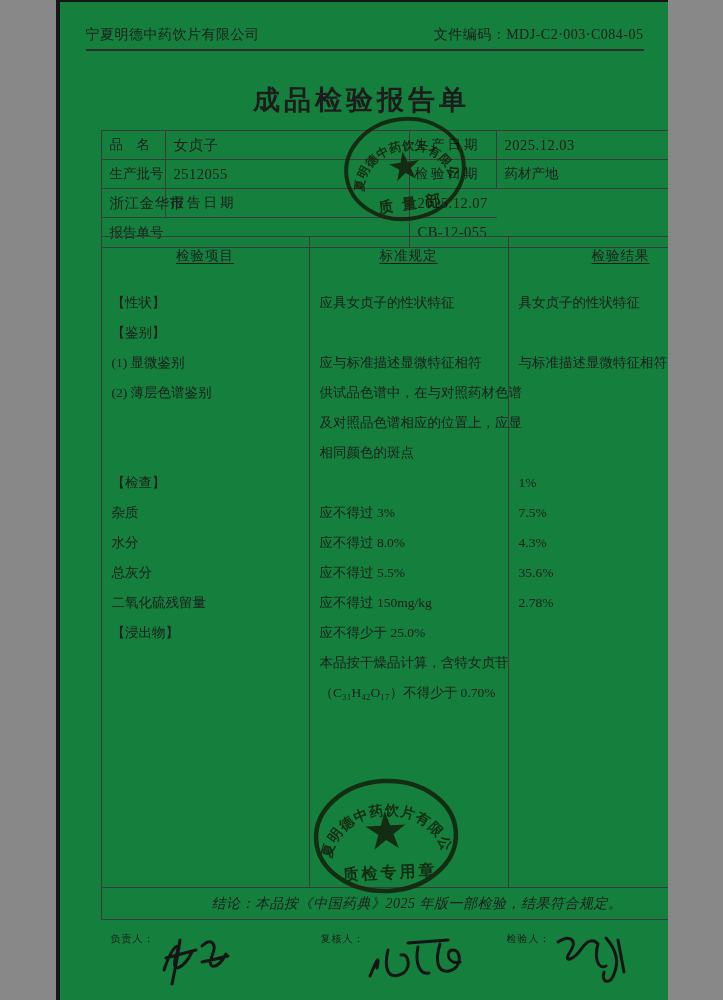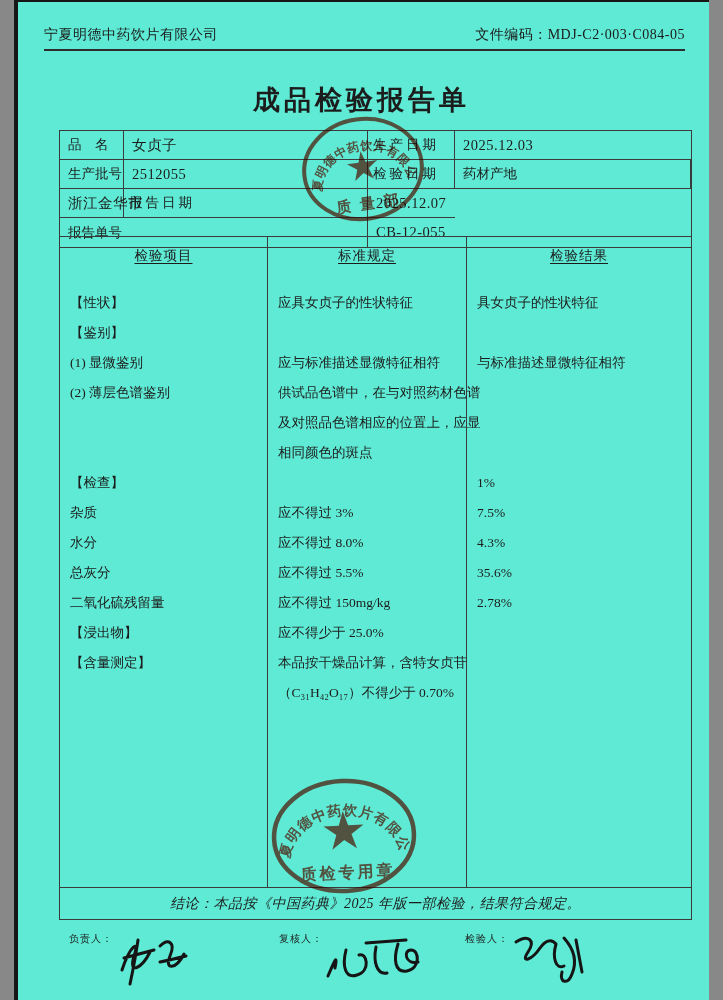--- a/index.html
+++ b/index.html
@@ -1,19 +1,19 @@
 <!DOCTYPE html>
 <html><head>
 <meta charset="utf-8">
 <style>
   * { margin:0; padding:0; box-sizing:border-box; }
   html,body { background:#888; }
   .page {
-    position:relative; width:695px; height:1000px; margin:0 auto;
-    background:#5eead4; overflow:hidden;
+    position:relative; width:612px; height:1000px; margin:0 auto;
+    background:#15803d; overflow:hidden;
     font-family:"Liberation Serif","DejaVu Serif",serif;
     color:#1c1c1c;
   }
   .edge-left { position:absolute; left:0; top:0; width:4px; height:100%; background:#161616; }
   .edge-top  { position:absolute; left:0; top:0; width:100%; height:2px; background:#161616; }
 
   .hdr {
     position:absolute; left:30px; right:24px; top:26px;
     display:flex; justify-content:space-between; align-items:flex-end;
     border-bottom:2px solid #2d2d2d; padding-bottom:5px;
@@ -117,21 +117,20 @@
           <div class="ln">(1) 显微鉴别</div>
           <div class="ln">(2) 薄层色谱鉴别</div>
           <div class="ln"></div>
           <div class="ln"></div>
           <div class="ln">【检查】</div>
           <div class="ln">杂质</div>
           <div class="ln">水分</div>
           <div class="ln">总灰分</div>
           <div class="ln">二氧化硫残留量</div>
           <div class="ln">【浸出物】</div>
-          <div class="ln">【含量测定】</div>
           <div class="ln"></div>
         </div>
       </div>
 
       <div class="mt-col c2">
         <div class="mt-head">
             <span>标准规定</span>
           </div>
         <div class="mt-lines">
           <div class="ln">应具女贞子的性状特征</div>

